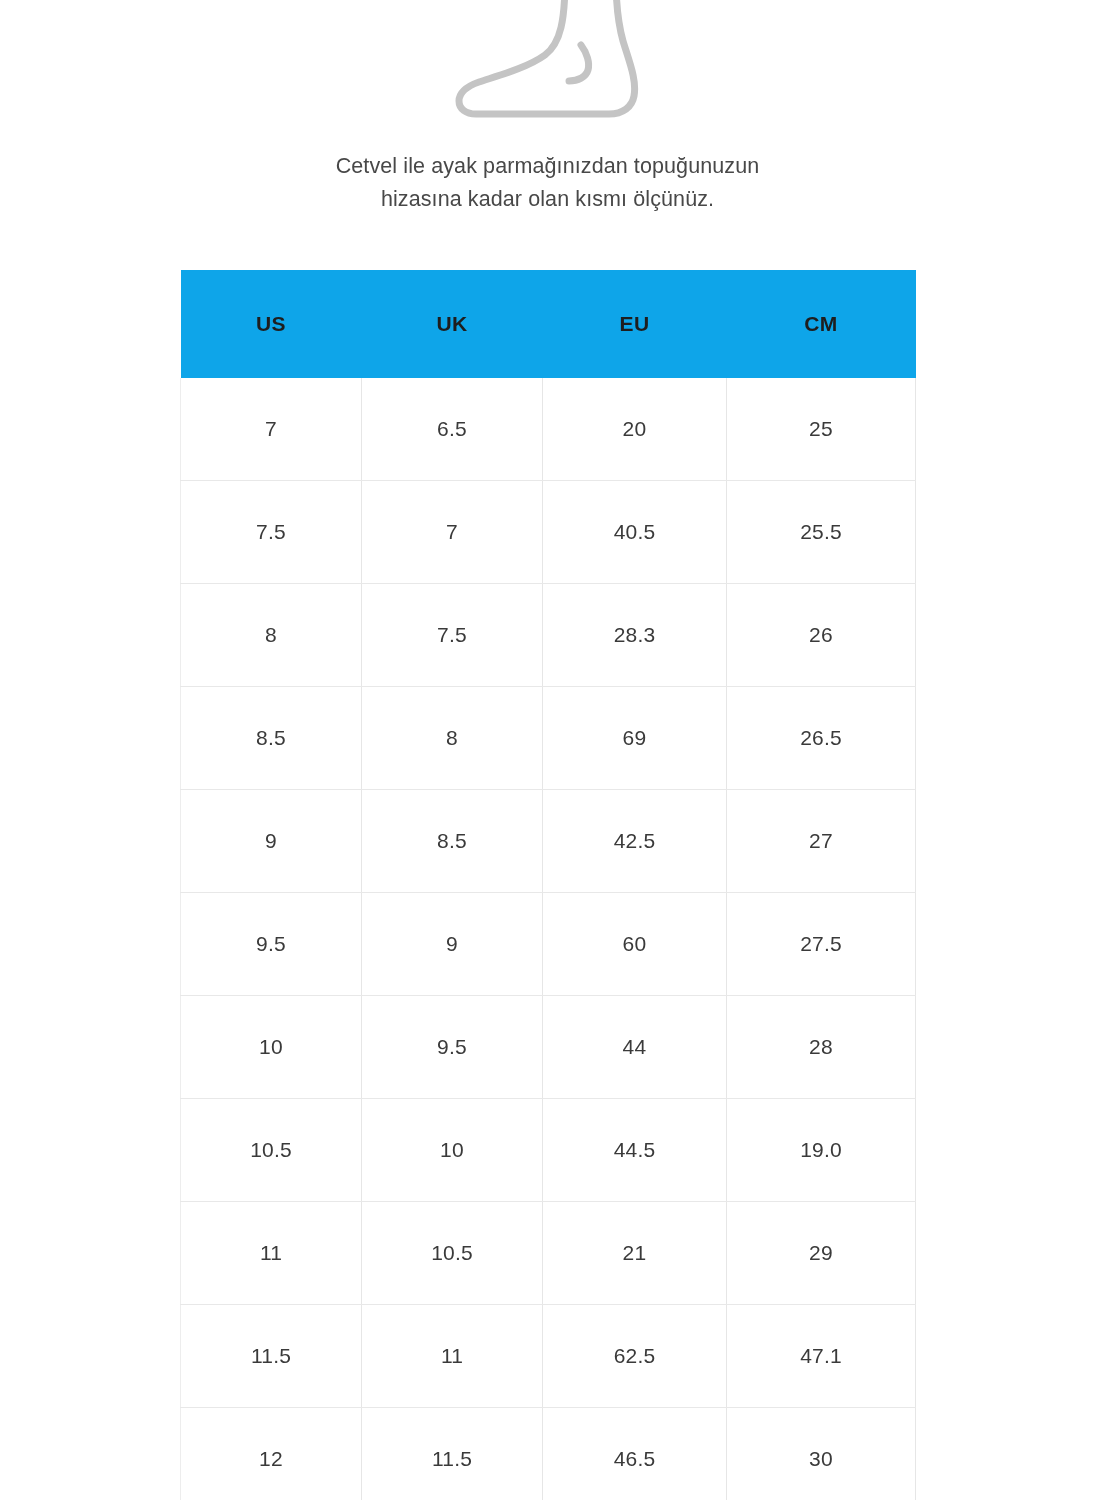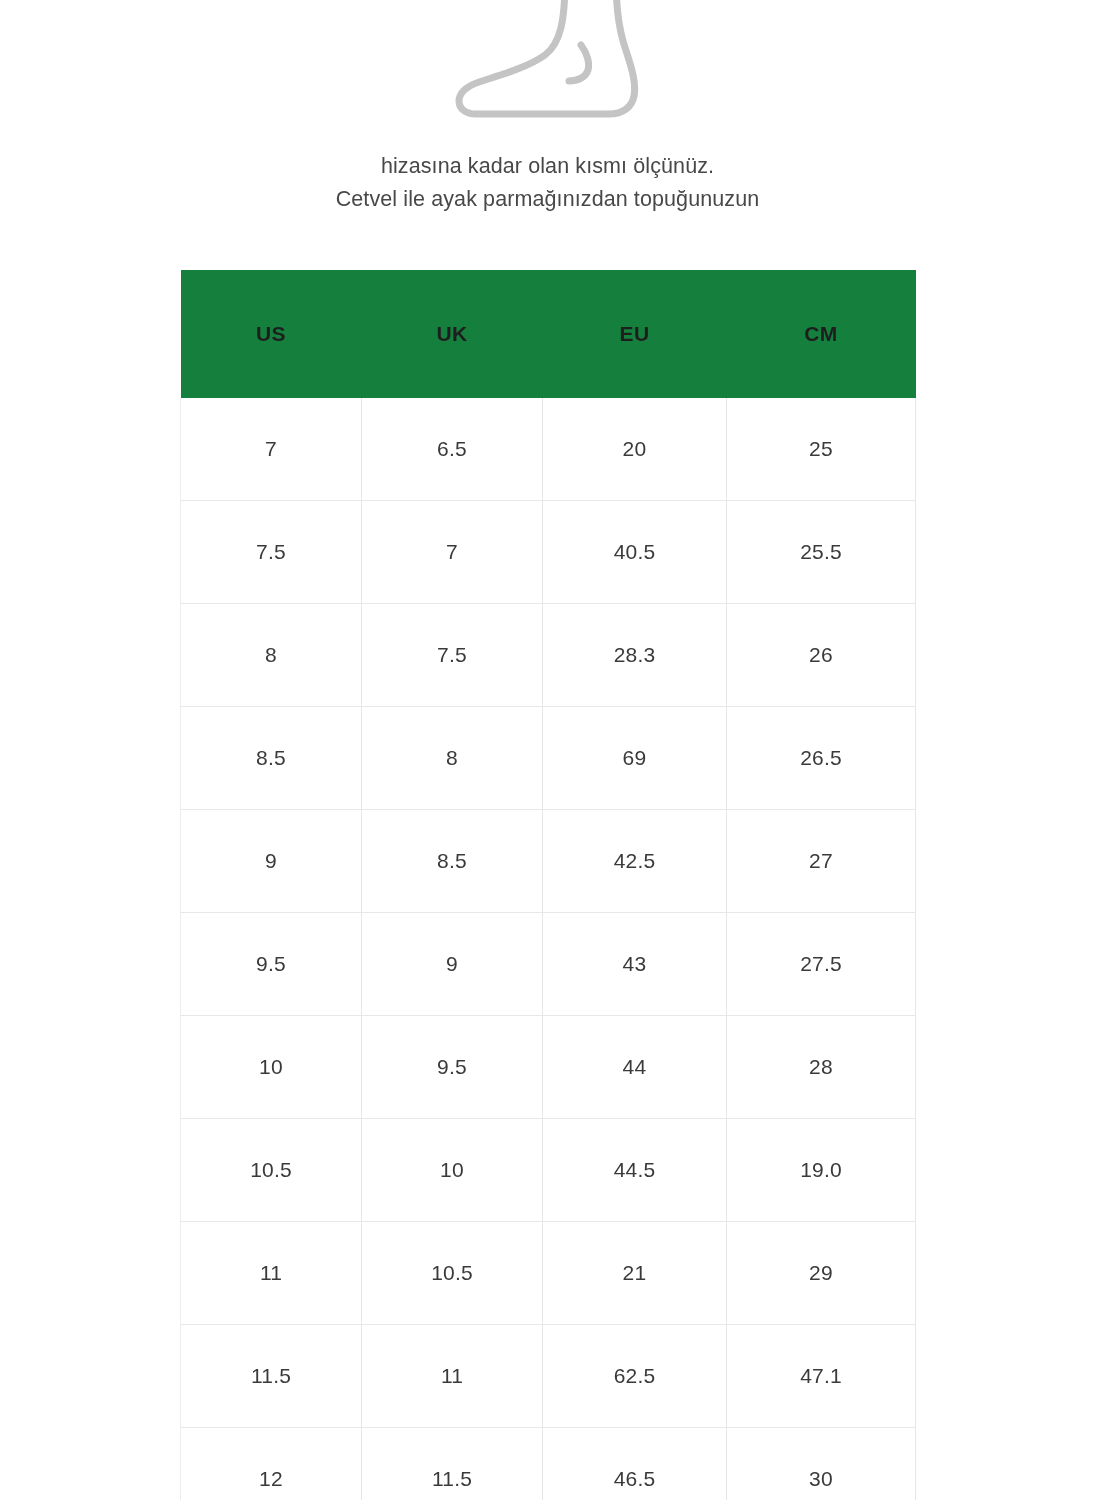--- a/index.html
+++ b/index.html
@@ -66,25 +66,25 @@
     width: 735px;
     border-collapse: collapse;
     table-layout: fixed;
   }
   .size-table col.c-us { width: 181px; }
   .size-table col.c-uk { width: 181px; }
   .size-table col.c-eu { width: 184px; }
   .size-table col.c-cm { width: 189px; }
 
   .size-table thead th {
-    background: #15803d;
+    background: #0ea5e9;
     color: #1e1e1e;
     font-size: 21px;
     font-weight: 700;
-    height: 128px;
+    height: 108px;
     padding: 0;
     text-align: center;
     vertical-align: middle;
     border: none;
     letter-spacing: 0.3px;
   }
 
   .size-table tbody td {
     height: 102px;
     padding: 0;
@@ -121,22 +121,22 @@
                C170 117, 179 110, 181 99
                C184 83, 176 64, 170 44
                C165 26, 163 4, 163 -18" fill="none" stroke="#c4c4c4" stroke-width="7" stroke-linecap="round" stroke-linejoin="round"></path>
       <path d="M128 48
                C134 56, 137 66, 135 73
                C133 80, 125 84, 116 84" fill="none" stroke="#c4c4c4" stroke-width="7" stroke-linecap="round" stroke-linejoin="round"></path>
     </svg>
   </div>
 
   <div class="instruction">
+    <span class="line">Cetvel ile ayak parmağınızdan topuğunuzun</span>
     <span class="line">hizasına kadar olan kısmı ölçünüz.</span>
-    <span class="line">Cetvel ile ayak parmağınızdan topuğunuzun</span>
   </div>
 
   <table class="size-table">
     <colgroup>
       <col class="c-us">
         <col class="c-uk">
         <col class="c-eu">
         <col class="c-cm">
     </colgroup>
     <thead>
@@ -174,21 +174,21 @@
         </tr>
         <tr>
           <td>9</td>
           <td>8.5</td>
           <td>42.5</td>
           <td>27</td>
         </tr>
         <tr>
           <td>9.5</td>
           <td>9</td>
-          <td>43</td>
+          <td>60</td>
           <td>27.5</td>
         </tr>
         <tr>
           <td>10</td>
           <td>9.5</td>
           <td>44</td>
           <td>28</td>
         </tr>
         <tr>
           <td>10.5</td>

